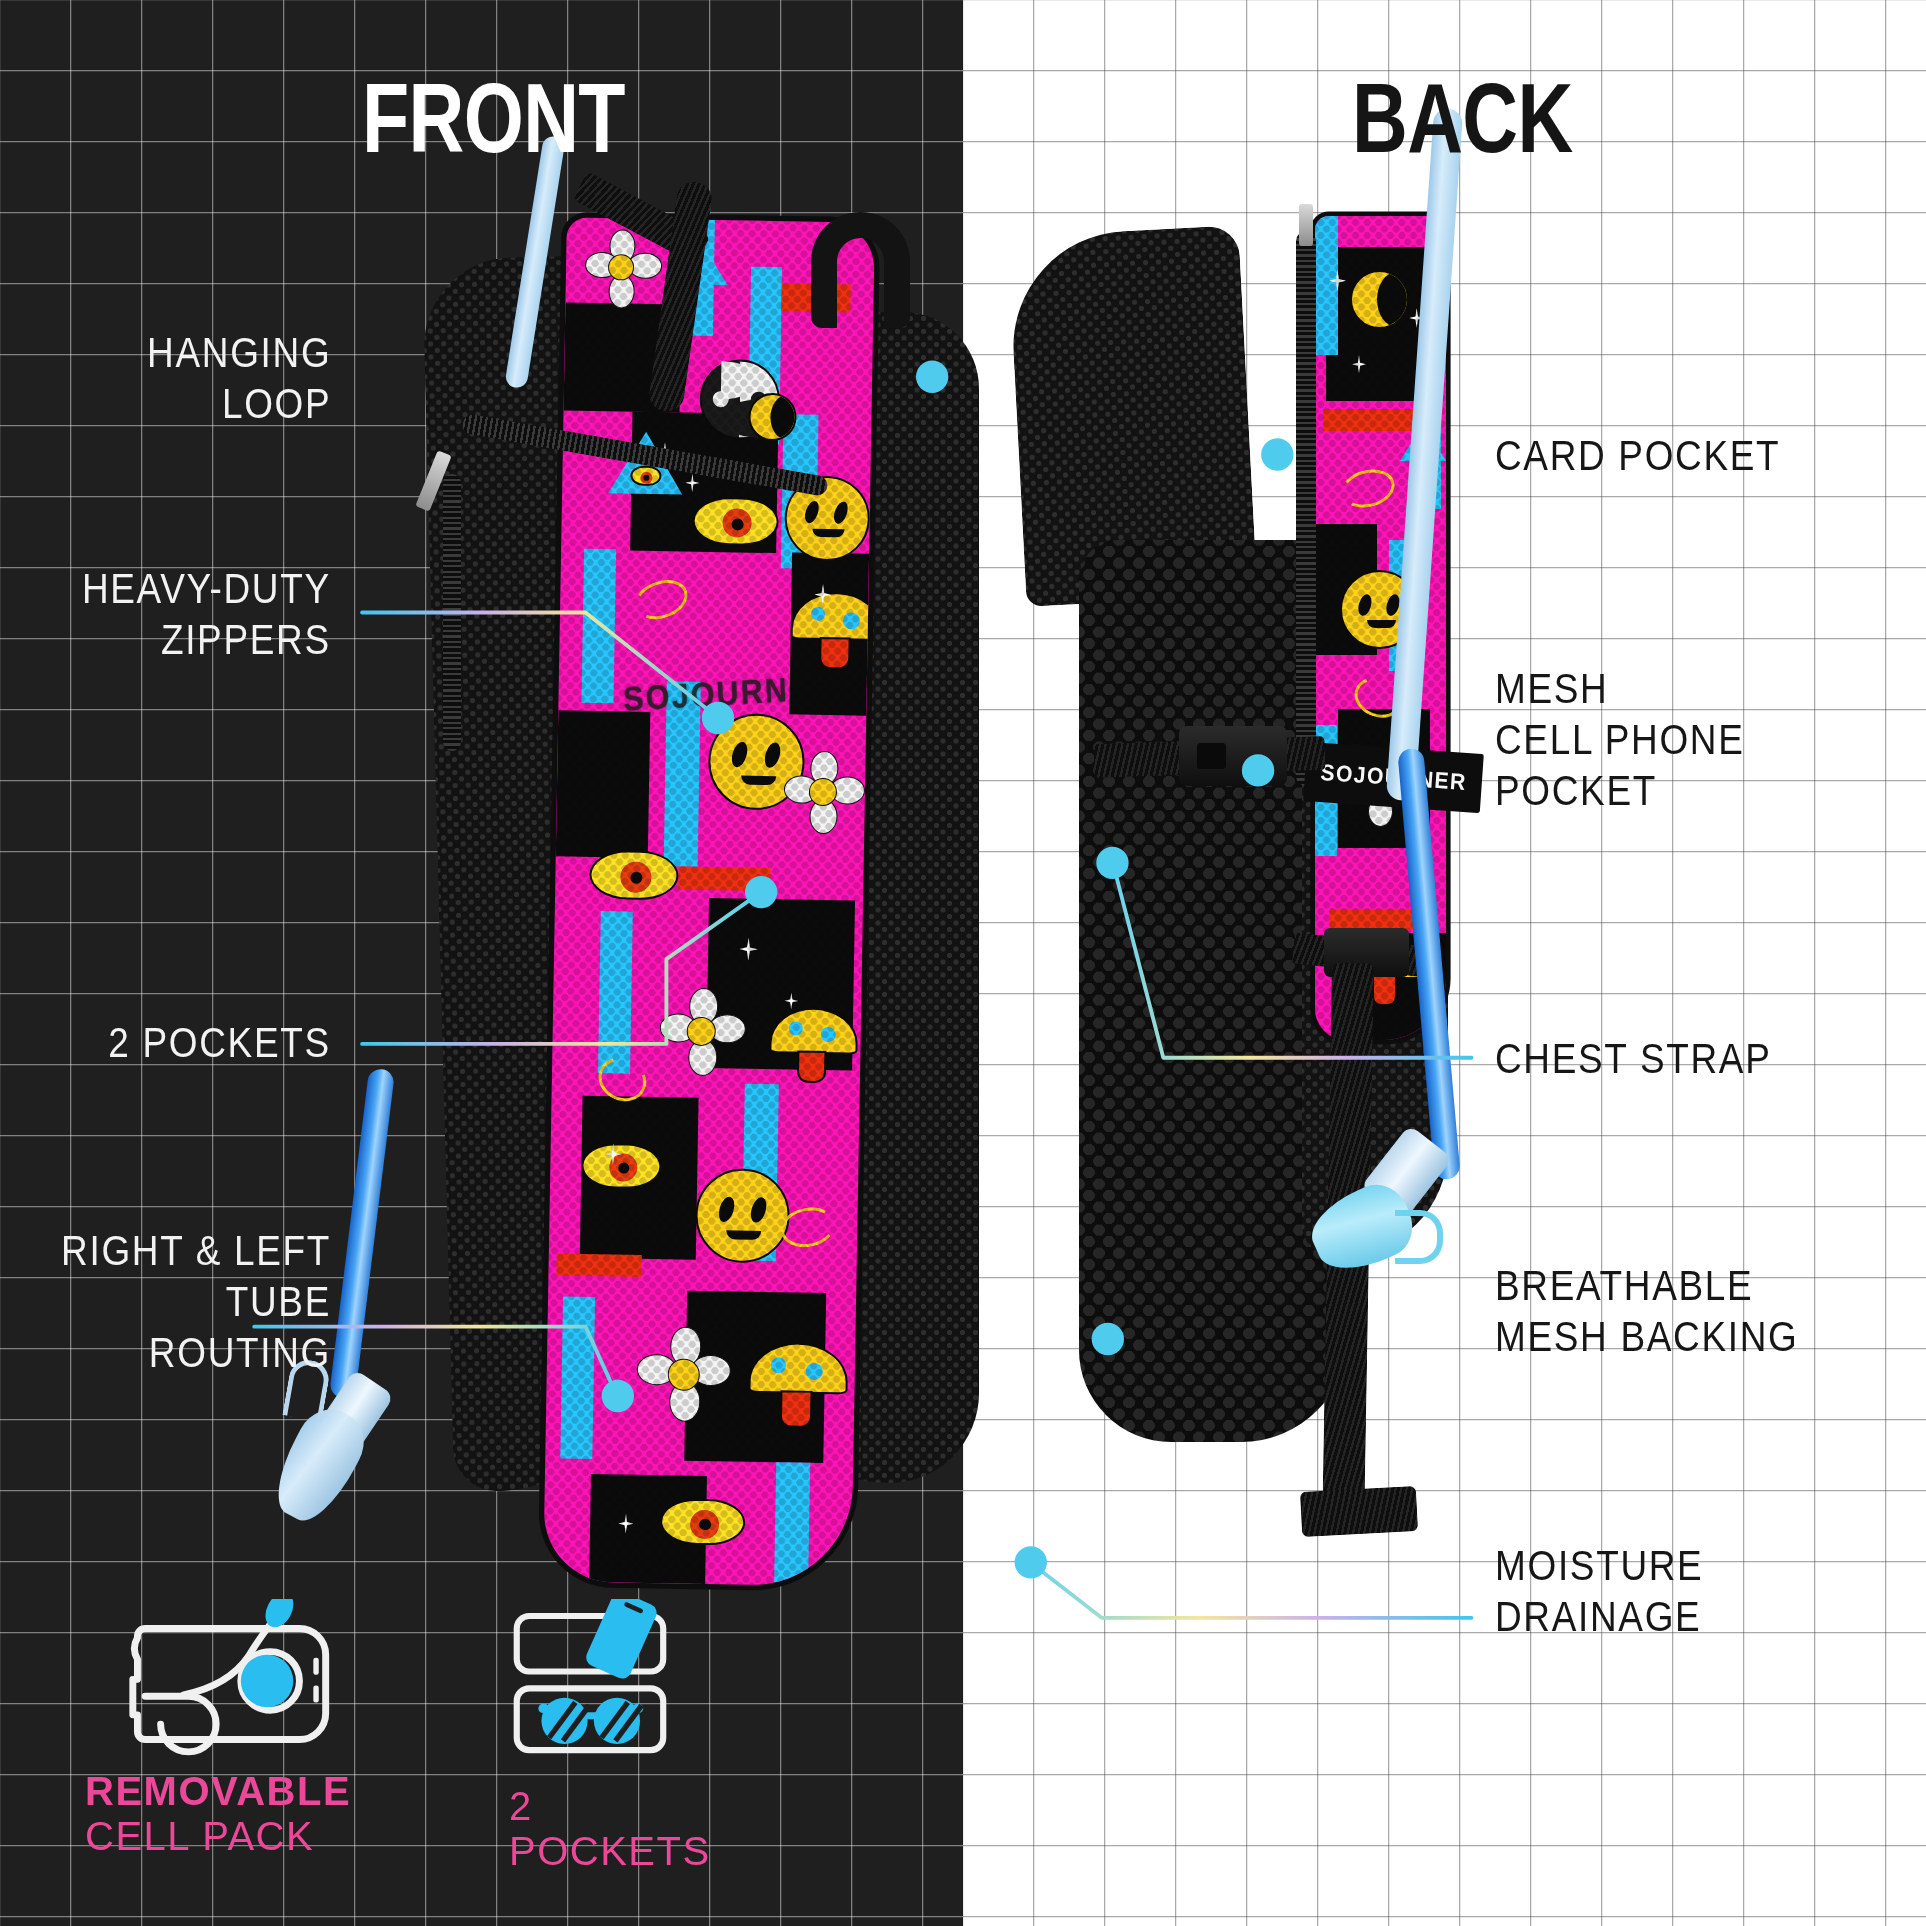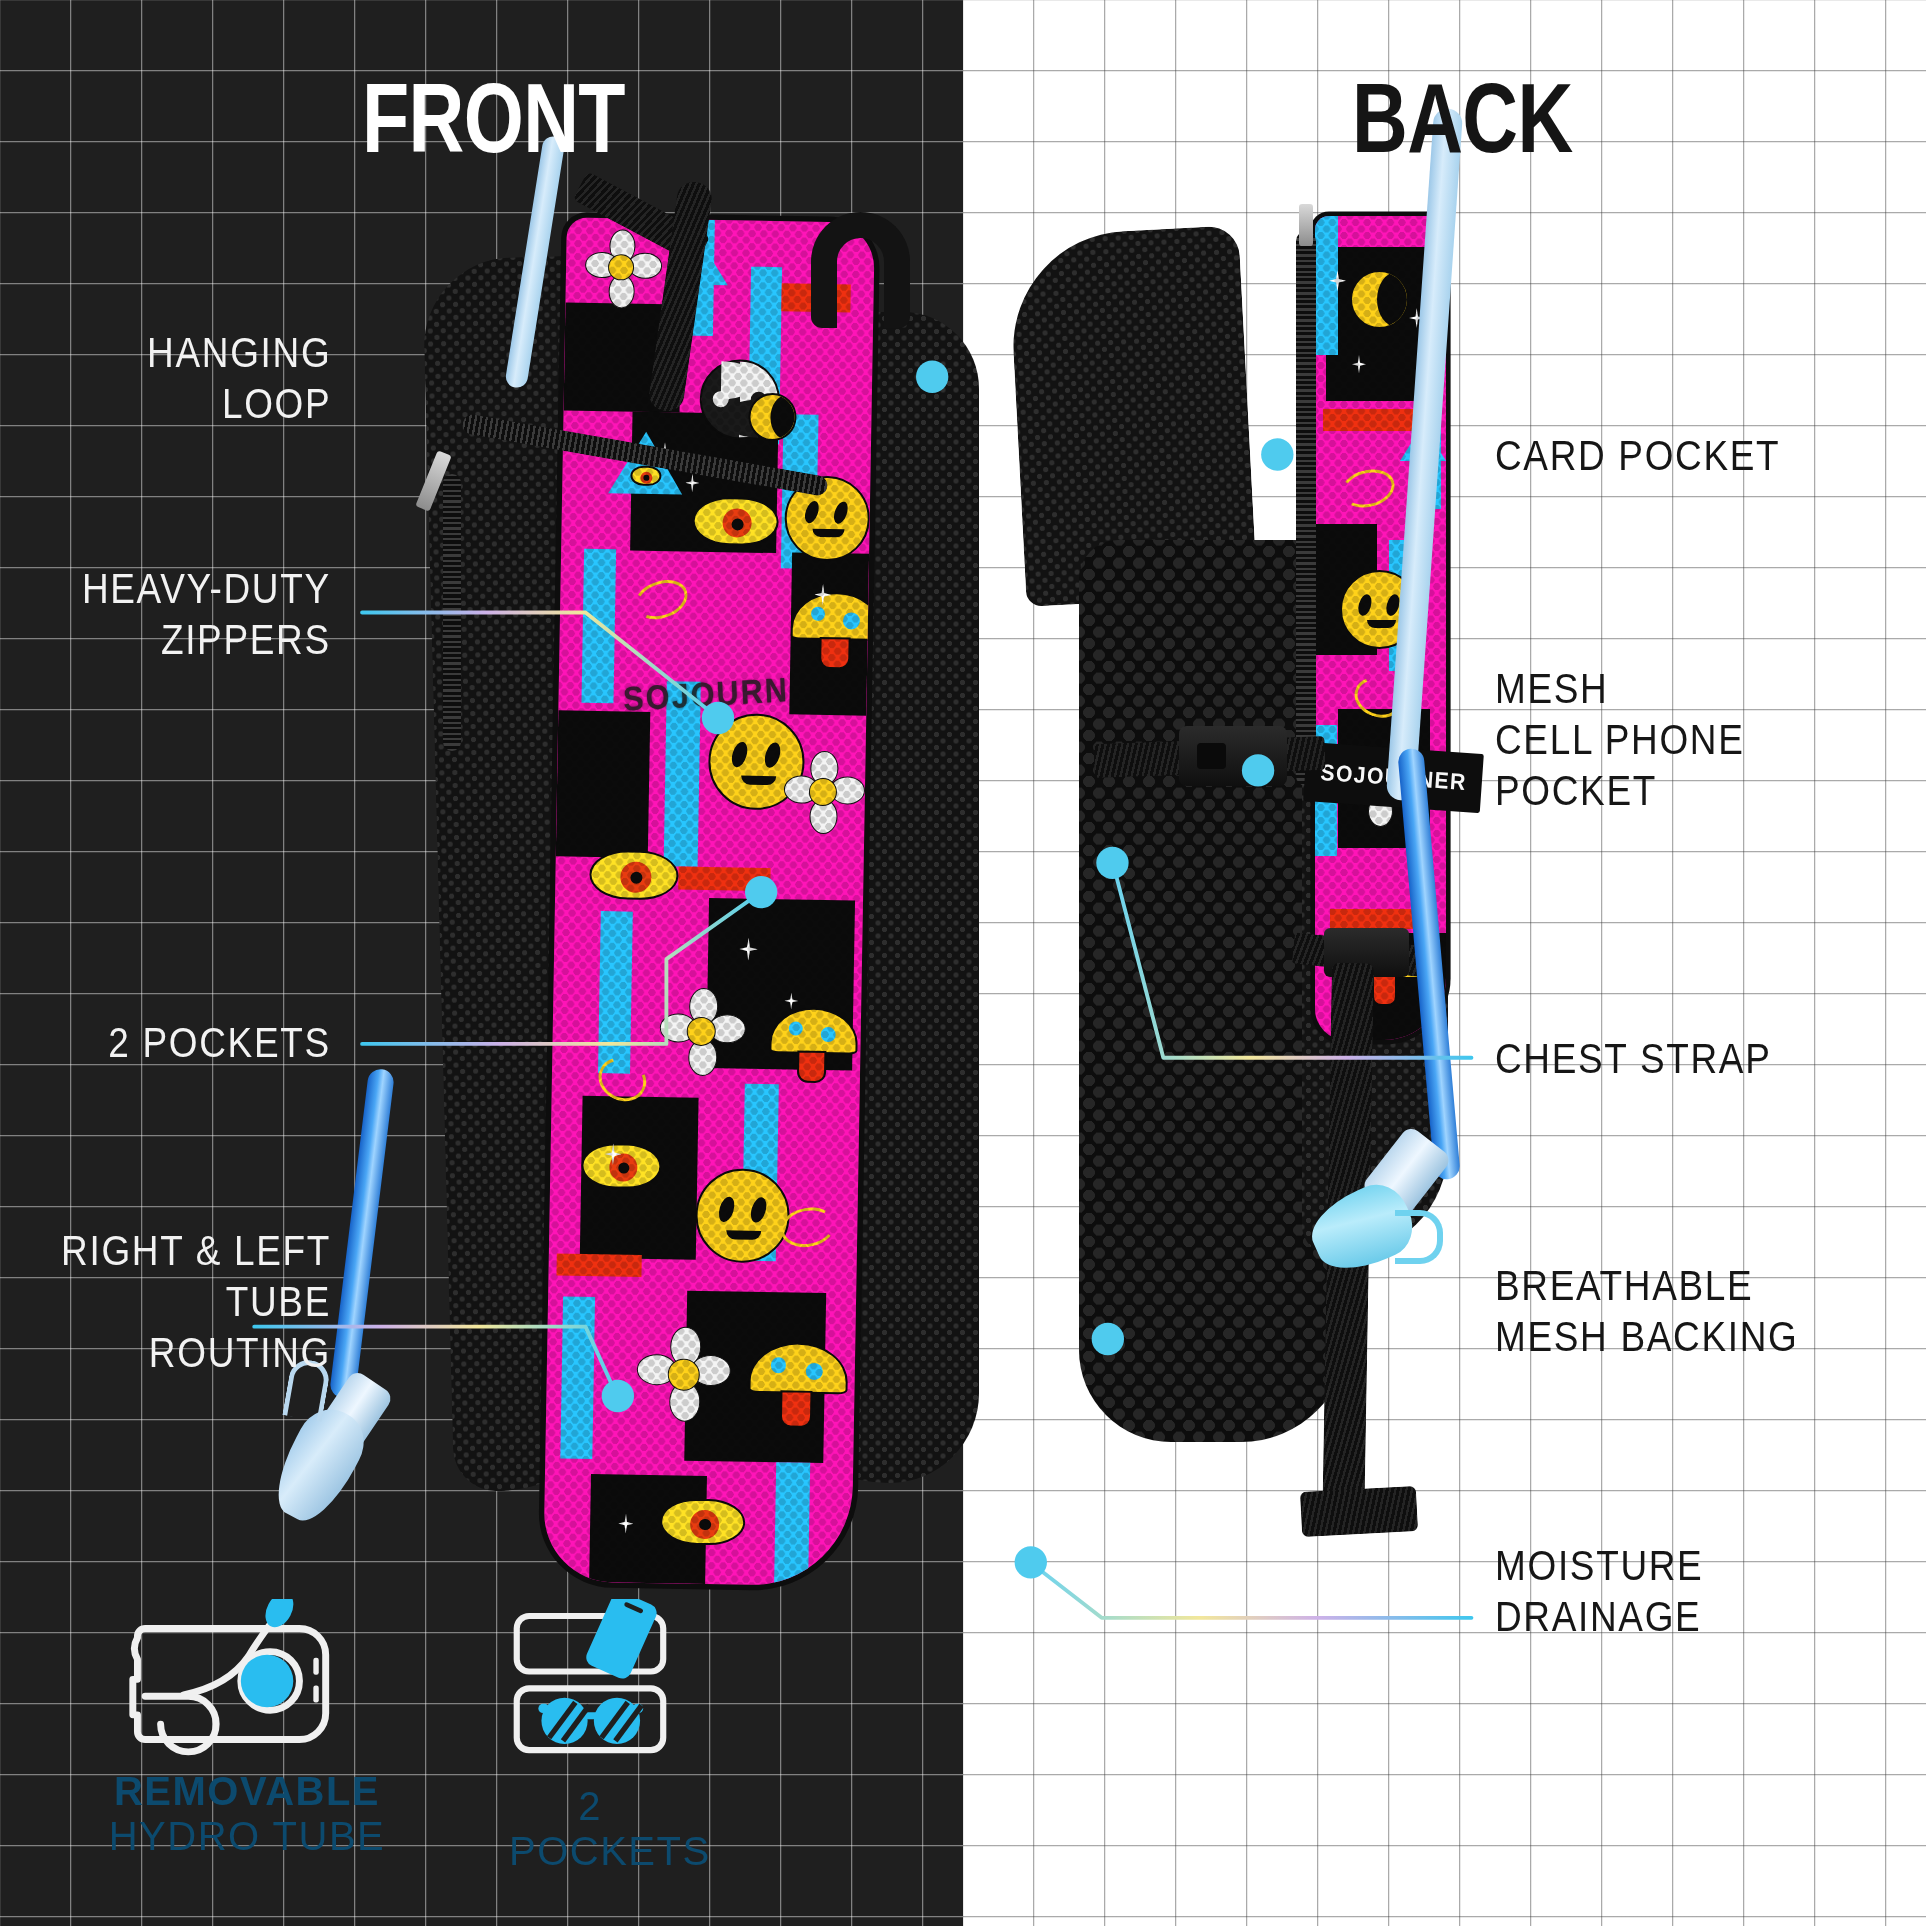--- a/index.html
+++ b/index.html
@@ -47,21 +47,21 @@
   }
   .label.lt { color:#f2f2f2; text-align:right; transform-origin:right center; }
   .label.rt { color:#161616; text-align:left;  transform-origin:left center; }
 
   
   #leaders { position:absolute; inset:0; pointer-events:none; }
 
   
   .feat { position:absolute; }
   .feat .cap {
-    text-align:center; color:#0c4a6e; letter-spacing:1.5px;
+    text-align:left; color:#ec4899; letter-spacing:1.5px;
     font-family:"Liberation Sans Narrow","Liberation Sans", sans-serif;
   }
   .cap .l1 { display:block; font-size:40px; font-weight:700; line-height:1.12; }
   .cap .l2 { display:block; font-size:40px; font-weight:400; line-height:1.12; }
   .cap .one { display:block; font-size:40px; font-weight:400; line-height:1.12; }
 
   
   .prod { position:absolute; }
 
   
@@ -492,21 +492,21 @@
 
         <circle cx="240" cy="106" r="38" fill="none" stroke="#f0f0f0" stroke-width="9"></circle>
         <circle cx="236" cy="106" r="34" fill="#29bdf0"></circle>
 
         <rect x="296" y="76" width="7" height="22" rx="3" fill="#f0f0f0"></rect>
         <rect x="296" y="112" width="7" height="22" rx="3" fill="#f0f0f0"></rect>
       </svg>
     </div>
     <div class="cap">
       <span class="l1">REMOVABLE</span>
-      <span class="l2">HYDRO TUBE</span>
+      <span class="l2">CELL PACK</span>
     </div>
   </div>
 
   <div class="feat" style="left:509px;top:1599px;width:293px;">
     <div style="position:relative;width:293px;height:185px;">
       <svg width="293" height="185" viewBox="0 0 380 240">
 
         <rect x="10" y="22" width="190" height="72" rx="16" fill="none" stroke="#f0f0f0" stroke-width="8"></rect>
 
         <g transform="rotate(24 150 40)">

